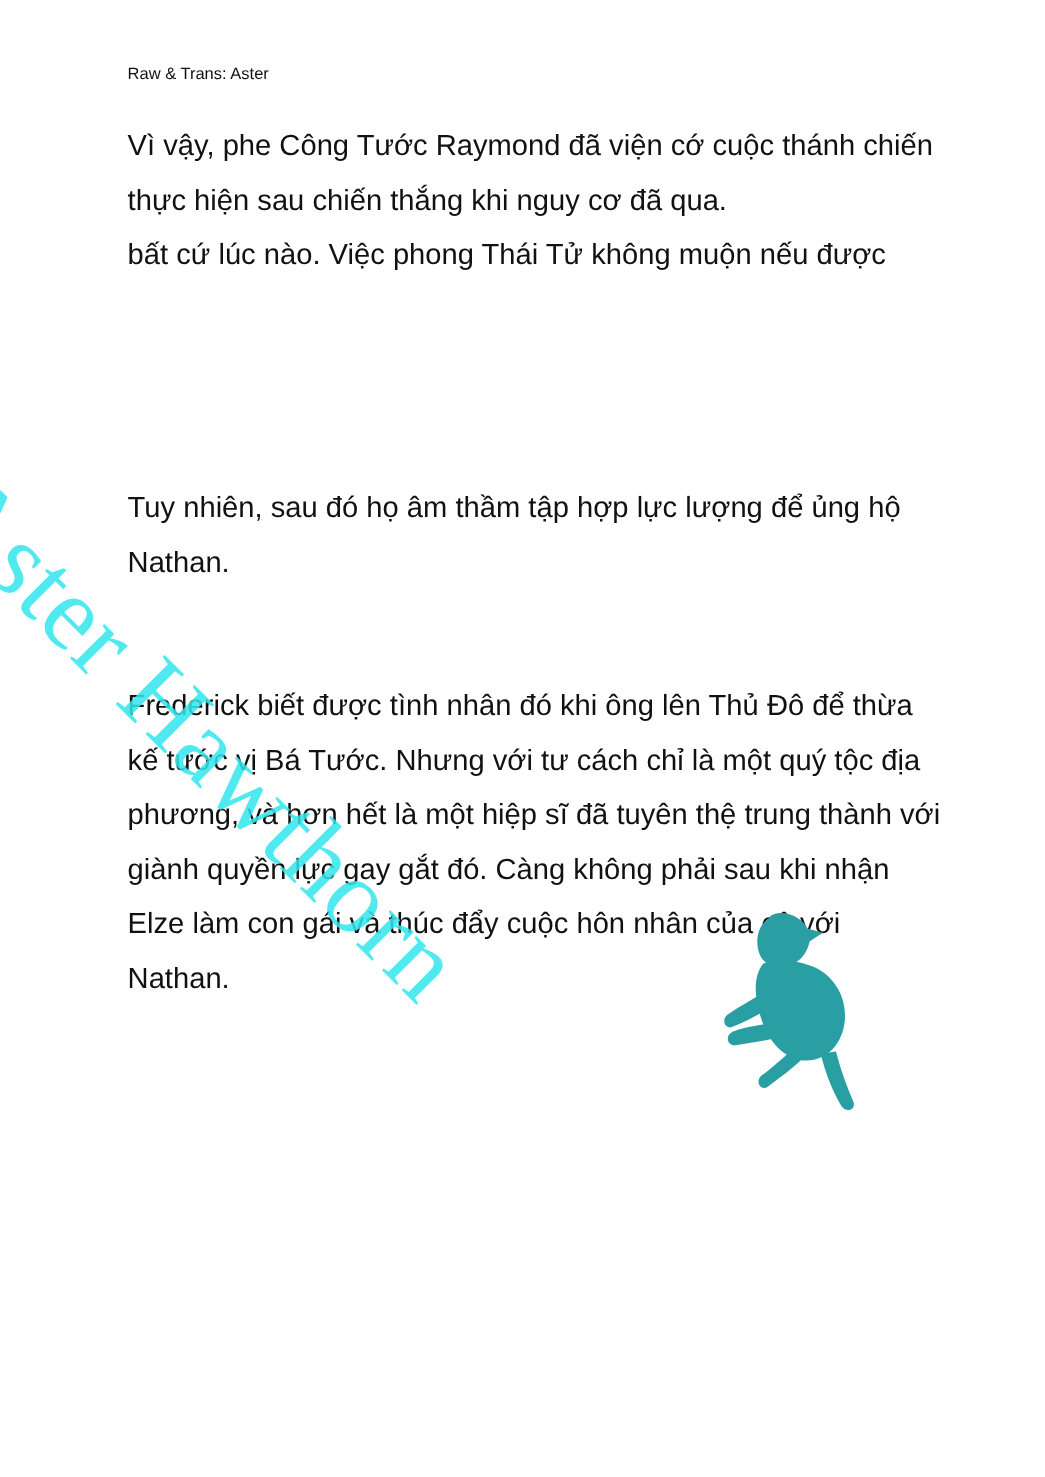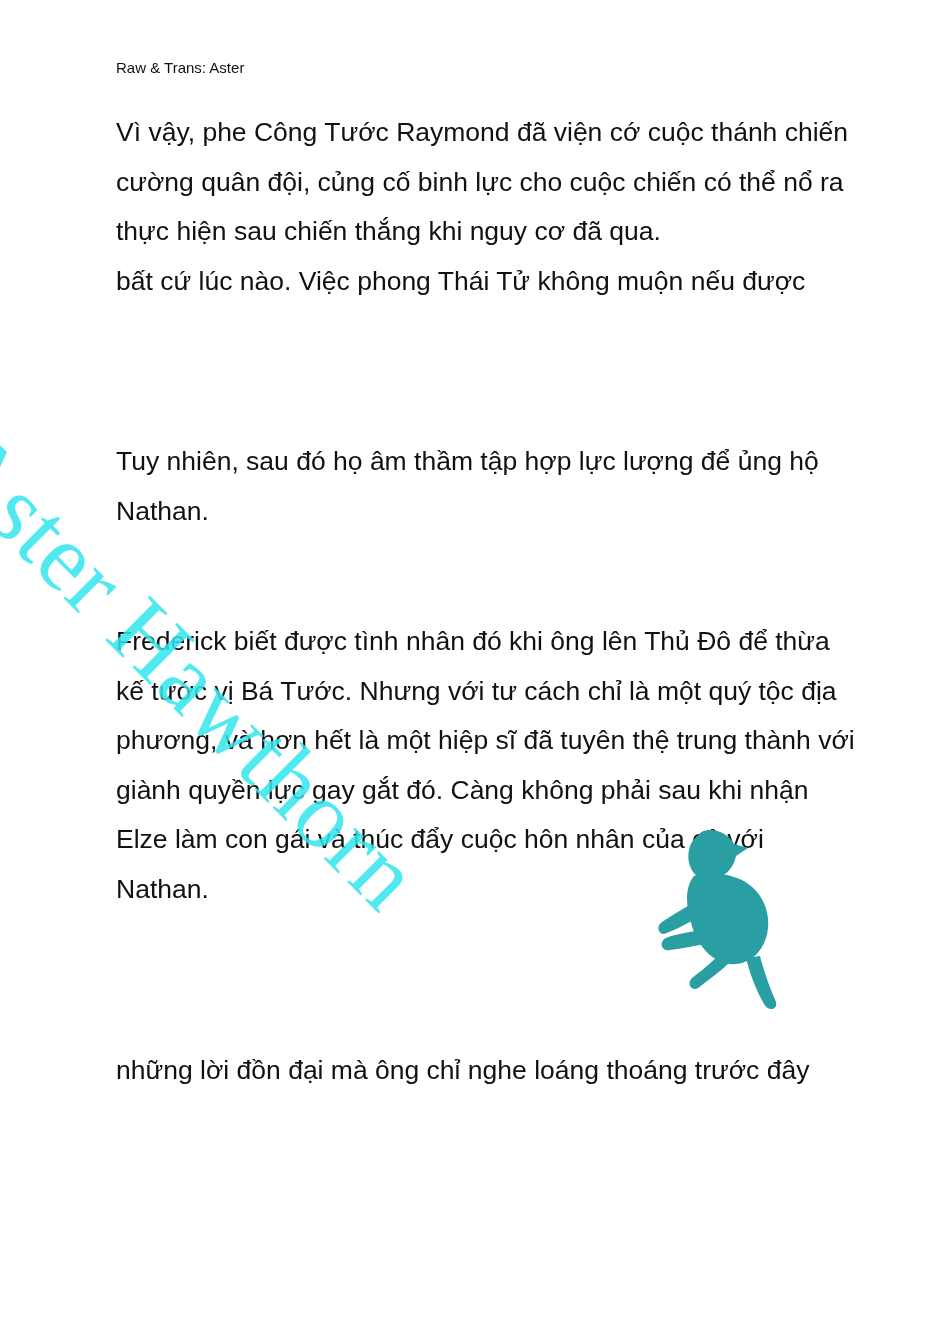--- a/index.html
+++ b/index.html
@@ -68,41 +68,39 @@
   </style>
 </head>
 <body>
 
 <div class="page">
 
   <div class="header">Raw &amp; Trans: Aster</div>
 
   <div class="body-text" style="top:108px;">
     <span class="line">Vì vậy, phe Công Tước Raymond đã viện cớ cuộc thánh chiến</span>
-    <span class="line">cường quân đội, củng cố binh lực cho cuộc chiến có thể nổ ra</span>
     <span class="line">thực hiện sau chiến thắng khi nguy cơ đã qua.</span>
     <span class="line">bất cứ lúc nào. Việc phong Thái Tử không muộn nếu được</span>
   </div>
 
   <div class="body-text" style="top:437px;">
     <span class="line">Tuy nhiên, sau đó họ âm thầm tập hợp lực lượng để ủng hộ</span>
     <span class="line">Nathan.</span>
   </div>
 
   <div class="body-text" style="top:617px;">
     <span class="line">Frederick biết được tình nhân đó khi ông lên Thủ Đô để thừa</span>
     <span class="line">kế tước vị Bá Tước. Nhưng với tư cách chỉ là một quý tộc địa</span>
     <span class="line">phương, và hơn hết là một hiệp sĩ đã tuyên thệ trung thành với</span>
     <span class="line">giành quyền lực gay gắt đó. Càng không phải sau khi nhận</span>
     <span class="line">Elze làm con gái và thúc đẩy cuộc hôn nhân của cô với</span>
     <span class="line">Nathan.</span>
   </div>
 
   <div class="body-text" style="top:1046px;">
-    <span class="line">những lời đồn đại mà ông chỉ nghe loáng thoáng trước đây</span>
   </div>
 
   <div class="watermark">Aster Hawthorn</div>
 
   <svg class="cat" viewBox="0 0 140 190" xmlns="http://www.w3.org/2000/svg">
     <g fill="#2a9fa3">
 
       <path d="M48 10 C40 14 36 28 40 40 C44 52 56 56 68 52 C78 48 84 40 86 30 L98 22 L84 18 C80 10 70 4 60 4 C54 4 50 6 48 10 Z"></path>
 
       <path d="M44 50 C34 62 36 82 42 100 C48 120 62 136 80 138 C100 140 116 124 118 102 C120 80 108 62 92 54 C78 48 58 44 44 50 Z"></path>

